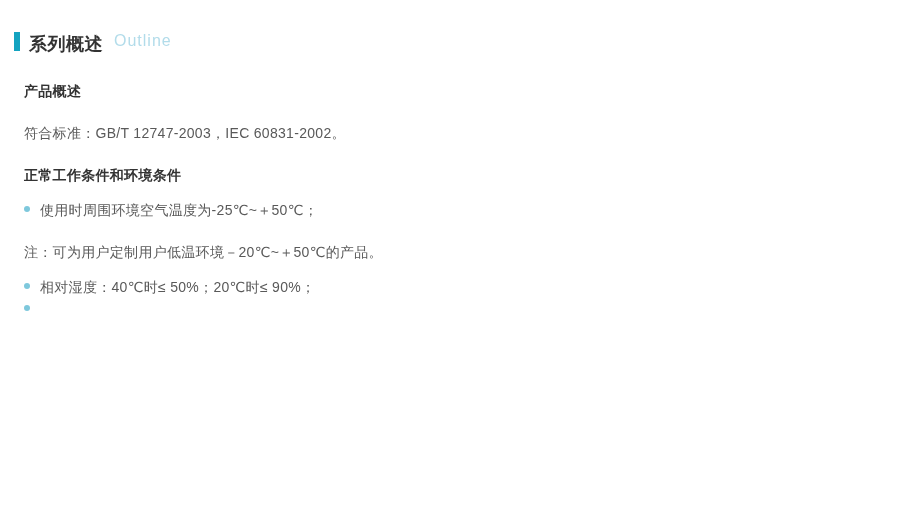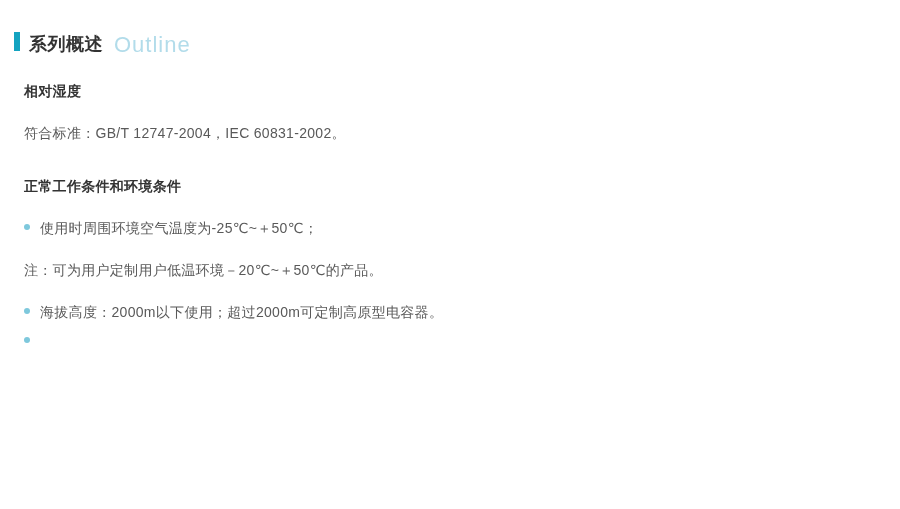--- a/index.html
+++ b/index.html
@@ -24,41 +24,41 @@
     background: var(--accent, #14a3c0);
     margin-right: 9px;
   }
   .section-title {
     font-size: 18px;
     font-weight: bold;
     color: #333333;
     letter-spacing: 0.5px;
   }
   .section-subtitle {
-    font-size: 22px;
+    font-size: 16px;
     color: var(--subtitle, #b2dcea);
     margin-left: 11px;
     letter-spacing: 1px;
   }
 
   .content {
     padding: 0 46px 0 24px;
     color: #595959;
     font-size: 14px;
     letter-spacing: 0.3px;
   }
   .block { line-height: 28px; margin-top: 14px; }
   .sub-heading {
     margin-top: 24px;
     line-height: 28px;
     font-size: 14px;
     font-weight: bold;
     color: #333333;
   }
-  .bullet-item { display: flex; align-items: baseline; }
+  .bullet-item { display: flex; align-items: baseline; margin-top: 7px; }
   .dot {
     flex: 0 0 auto;
     width: 6px;
     height: 6px;
     border-radius: 50%;
     background: var(--bullet, #7ec8dc);
     margin-right: 10px;
     position: relative;
     top: -3px;
     display: inline-block;
@@ -70,38 +70,38 @@
 <div class="page">
 
   <div class="section-header">
     <span class="accent-bar"></span>
     <span class="section-title">系列概述</span>
     <span class="section-subtitle">Outline</span>
   </div>
 
   <div class="content">
 
-    <div class="sub-heading">相对湿度</div>
+    <div class="sub-heading">产品概述</div>
 
 
-    <p class="block">符合标准：GB/T 12747-2004，IEC 60831-2002。</p>
+    <p class="block">符合标准：GB/T 12747-2003，IEC 60831-2002。</p>
 
-    <div class="sub-heading" style="margin-top:25px;">正常工作条件和环境条件</div>
+    <div class="sub-heading" style="margin-top:14px;">正常工作条件和环境条件</div>
 
     <div class="block bullet-item">
       <span class="dot"></span>
       <span>使用时周围环境空气温度为-25℃~＋50℃；</span>
     </div>
 
     <p class="block">注：可为用户定制用户低温环境－20℃~＋50℃的产品。</p>
 
-
     <div class="block bullet-item">
       <span class="dot"></span>
-      <span>海拔高度：2000m以下使用；超过2000m可定制高原型电容器。</span>
+      <span>相对湿度：40℃时≤ 50%；20℃时≤ 90%；</span>
     </div>
+
 
     <div class="block bullet-item">
       <span class="dot"></span>
     </div>
 
   </div>
 </div>
 
 </body></html>

